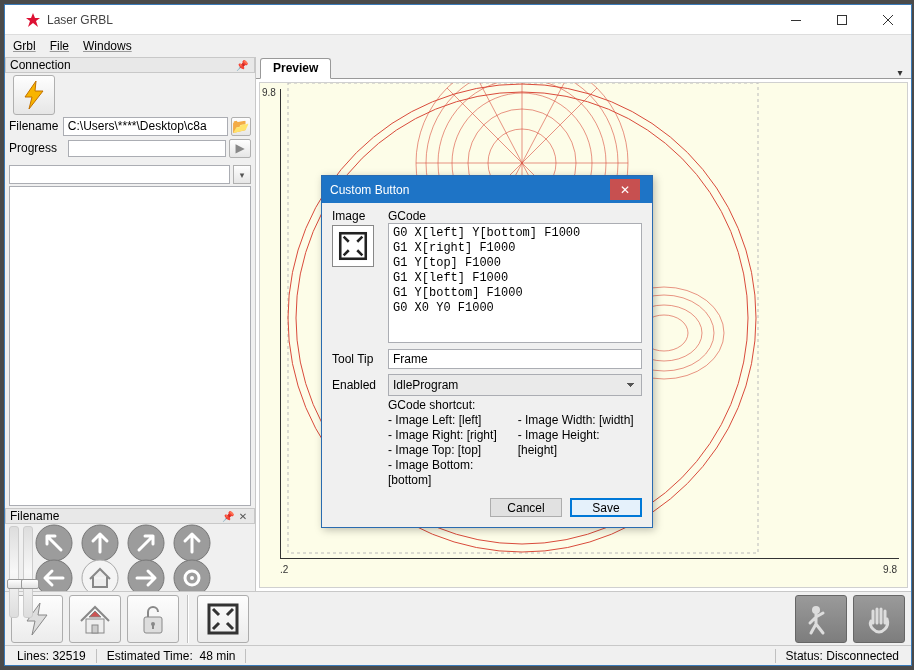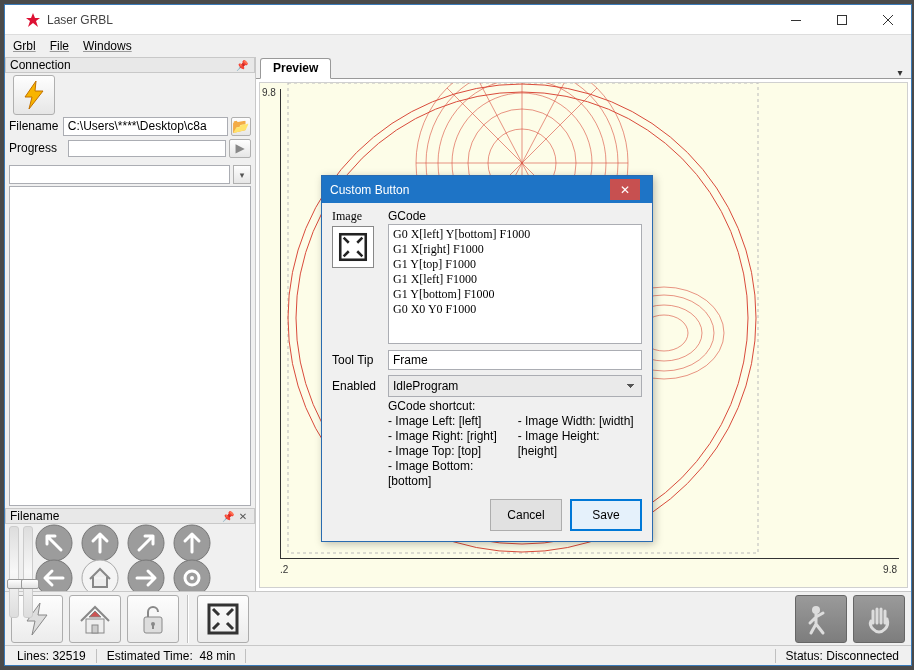--- a/index.html
+++ b/index.html
@@ -62,33 +62,33 @@
   .statusbar .cell { padding:0 6px; }
   .statusbar .divider { width:1px; height:14px; background:#c0c0c0; }
   .statusbar .grow { flex:1; }
   
   .modal { position:absolute; left:316px; top:170px; width:332px; background:#f0f0f0; border:1px solid #2a6bb0; box-shadow:2px 2px 8px rgba(0,0,0,0.25); }
   .modal-title { height:27px; background:#1e74c6; color:#fff; display:flex; align-items:center; padding:0 8px 0 8px; font-size:12px; }
   .modal-title .grow { flex:1; }
   .modal-title .closebtn { width:30px; height:21px; background:#c75050; color:#fff; display:flex; align-items:center; justify-content:center; margin-right:4px; }
   .modal-body { padding:6px 10px 10px 10px; }
   .modal .hdrrow { display:flex; }
-  .modal .hdrrow .col1 { width:56px;font-family:Liberation Serif, serif; }
+  .modal .hdrrow .col1 { width:56px; }
   .modal .hdrrow .col2 { flex:1; }
   .modal .imgwell { width:42px; height:42px; border:1px solid #888; background:#fff; display:flex; align-items:center; justify-content:center; margin-top:2px;}
-  .modal textarea { width:100%; height:120px; border:1px solid #abadb3; resize:none; padding:2px 4px; font-family:Liberation Serif, serif; font-size:12px; line-height:15px; white-space:pre; overflow:auto;}
+  .modal textarea { width:100%; height:120px; border:1px solid #abadb3; resize:none; padding:2px 4px; font-family:Liberation Mono, monospace; font-size:12px; line-height:15px; white-space:pre; overflow:auto;}
   .modal .frow { display:flex; align-items:center; height:26px; }
   .modal .frow .flbl { width:56px; }
   .modal .frow input[type=text] { flex:1; height:20px; border:1px solid #abadb3; padding:0 4px; }
   .modal .frow select { flex:1; height:22px; border:1px solid #abadb3; background:#eaeaea; padding:0 4px; appearance:none; background-image:linear-gradient(45deg,transparent 50%,#555 50%),linear-gradient(135deg,#555 50%,transparent 50%); background-position: right 10px center, right 6px center; background-size:4px 4px; background-repeat:no-repeat;}
   .modal .shortcuts { margin-left:56px; font-size:12px; line-height:15px; }
   .modal .shortcuts .cols { display:flex; }
   .modal .shortcuts .cols > div:first-child { width:130px; }
   .modal .btnrow { display:flex; justify-content:flex-end; gap:8px; margin-top:10px; }
-  .modal .btn { width:72px; height:32px; border:1px solid #adadad; background:#e1e1e1; display:flex; align-items:center; justify-content:center; }
+  .modal .btn { width:72px; height:19px; border:1px solid #adadad; background:#e1e1e1; display:flex; align-items:center; justify-content:center; }
   .modal .btn.primary { border:2px solid #0078d7; background:#e5f1fb; }
   .folder-glyph { color:#d7a23b; font-size:14px; line-height:1;}
   .play-glyph { color:#888; font-size:12px;}
 </style>
 </head>
 <body>
 
 <div class="window">
 
   <div class="titlebar">

